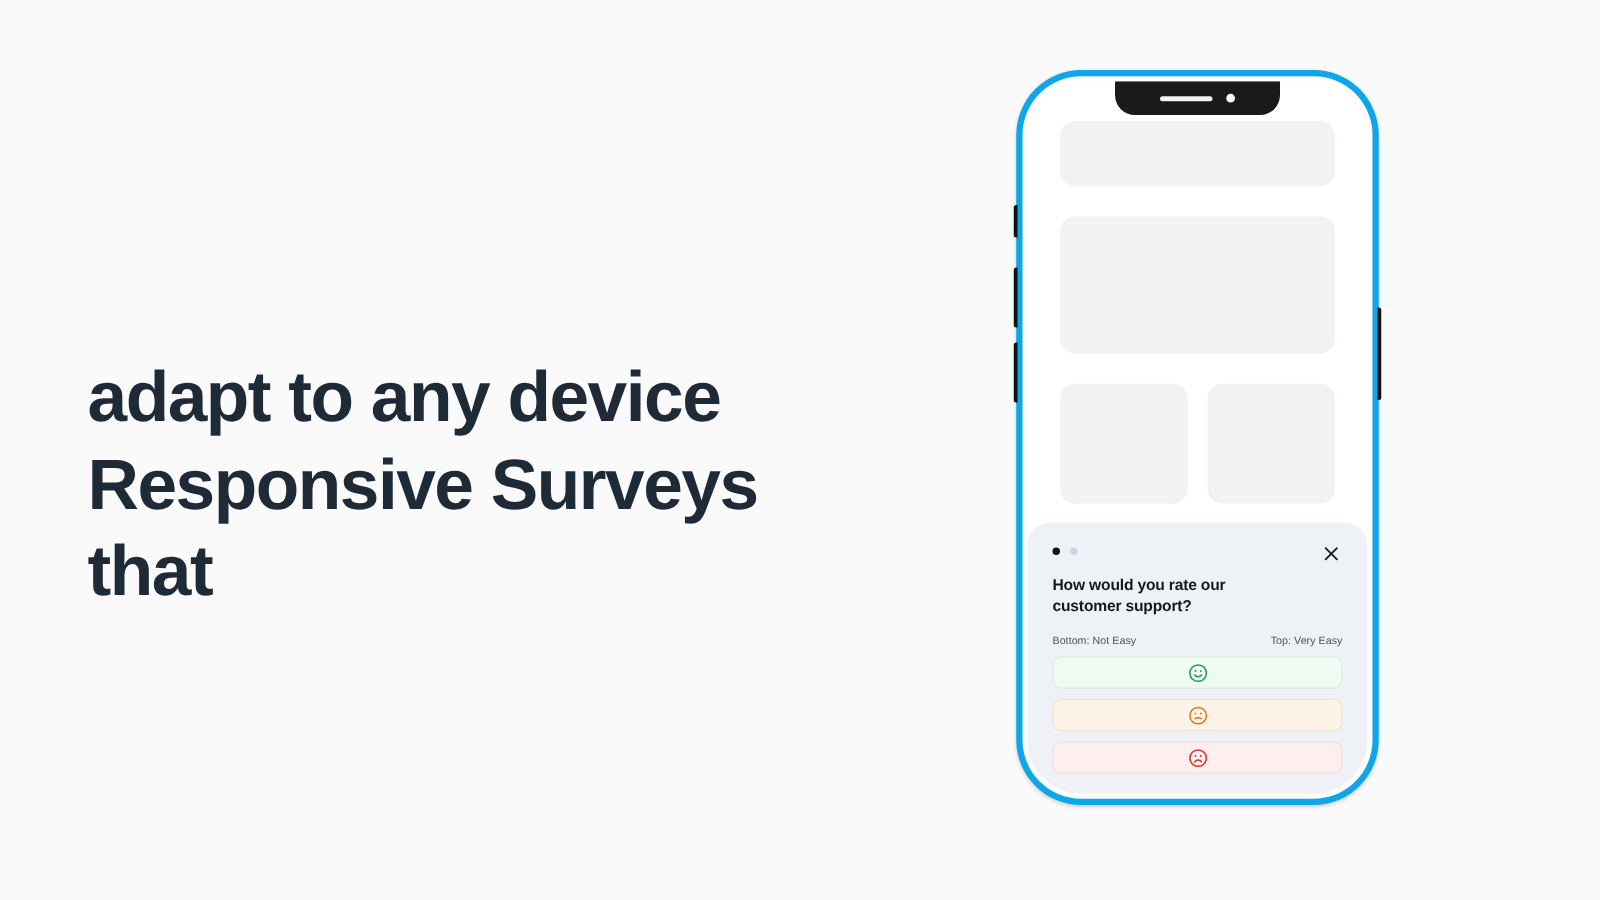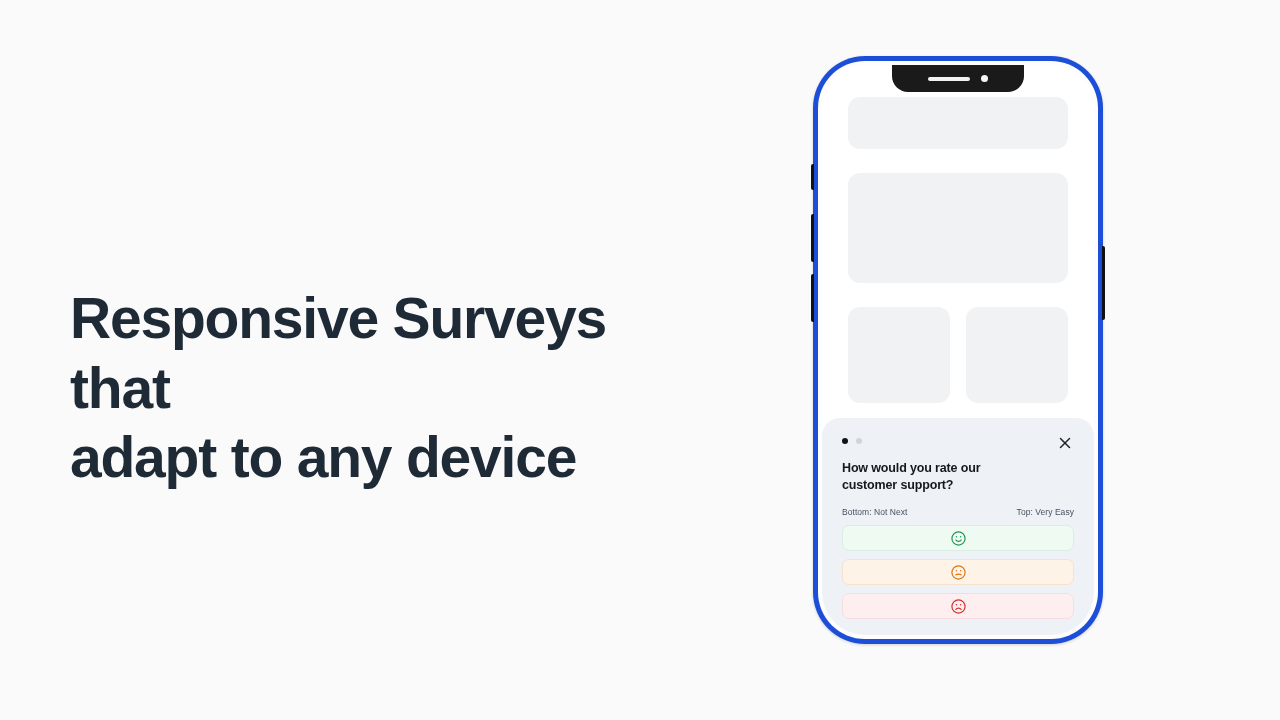--- a/index.html
+++ b/index.html
@@ -35,21 +35,21 @@
     position: absolute;
     left: 813px;
     top: 56px;
     width: 290px;
     height: 588px;
   }
 
   .phone-frame {
     position: absolute;
     inset: 0;
-    background: #1d4ed8;
+    background: #0ea5e9;
     border-radius: 52px;
     padding: 5px;
     box-shadow: 0 1px 3px rgba(15,23,42,.18);
   }
 
   .phone-inner-ring {
     position: absolute;
     inset: 5px;
     border-radius: 47px;
     background: #fdfdfd;
@@ -203,22 +203,22 @@
     padding: 8px 13px;
     cursor: pointer;
     font-family: "Liberation Sans", sans-serif;
     letter-spacing: .1px;
   }
 </style>
 </head>
 <body>
 
 <h1 class="headline">
+  <span class="headline-line">adapt to any device</span>
   <span class="headline-line">Responsive Surveys that</span>
-  <span class="headline-line">adapt to any device</span>
 </h1>
 
 <div class="phone-wrap">
   <div class="phone-frame">
 
     <div class="side-btn btn-silent"></div>
     <div class="side-btn btn-volup"></div>
     <div class="side-btn btn-voldn"></div>
     <div class="side-btn btn-power"></div>
 
@@ -250,21 +250,21 @@
               <svg width="18" height="18" viewBox="0 0 18 18" fill="none" stroke="#1b1f27" stroke-width="1.5" stroke-linecap="round">
                 <line x1="4.5" y1="4.5" x2="13.5" y2="13.5"></line>
                 <line x1="13.5" y1="4.5" x2="4.5" y2="13.5"></line>
               </svg>
             </div>
           </div>
 
           <div class="question">How would you rate our customer support?</div>
 
           <div class="scale-labels">
-            <span>Bottom: Not Next</span>
+            <span>Bottom: Not Easy</span>
             <span>Top: Very Easy</span>
           </div>
 
           <div class="options">
 
             <div class="option good">
               <span>
                 <svg width="17" height="17" viewBox="0 0 24 24" fill="none" stroke="#1d9a52" stroke-width="1.7" stroke-linecap="round">
                   <circle cx="12" cy="12" r="9.3"></circle>
                   <path d="M8.2 14.1c.9 1.3 2.2 2 3.8 2s2.9-.7 3.8-2"></path>

